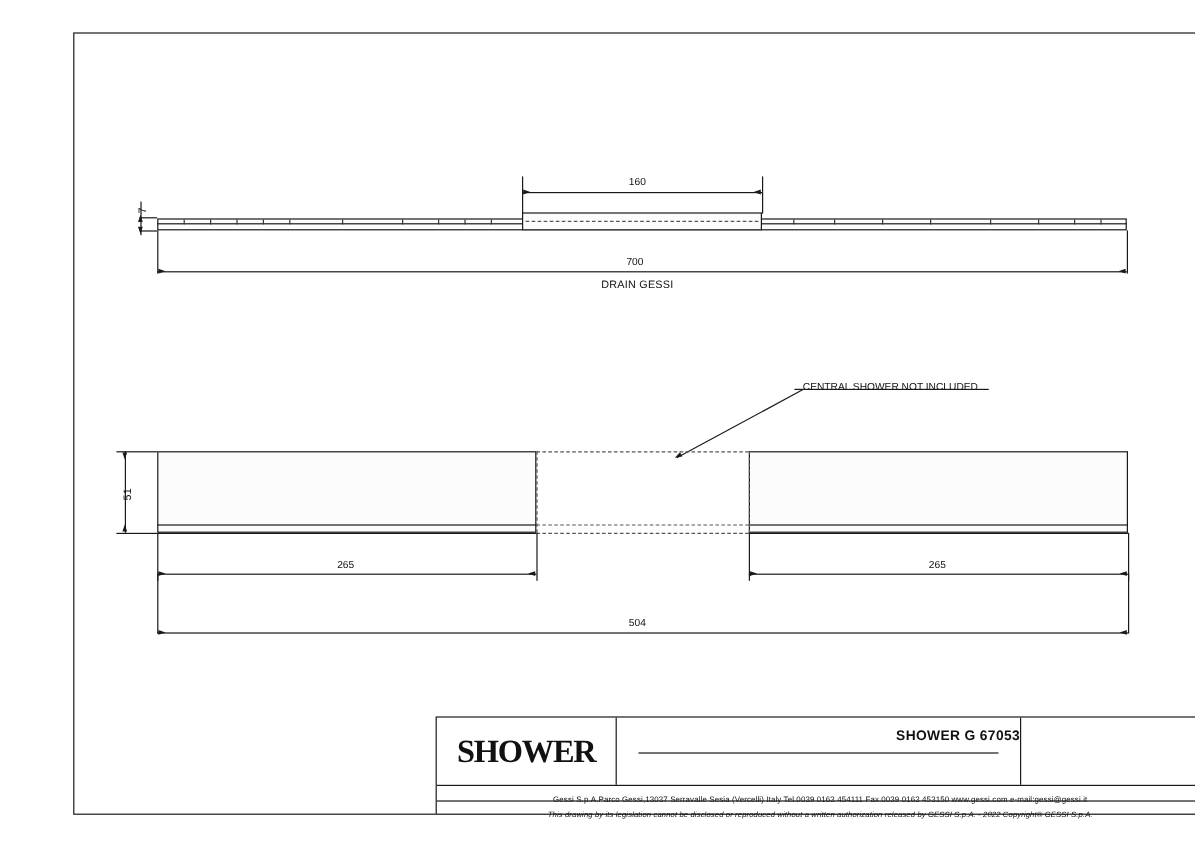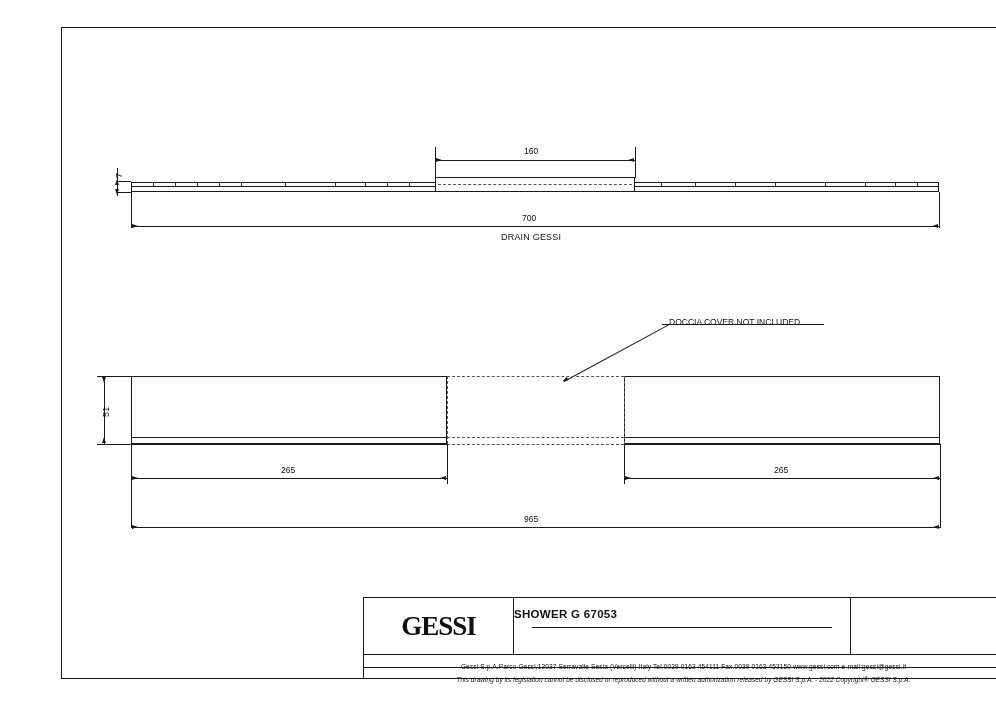--- a/index.html
+++ b/index.html
@@ -117,21 +117,21 @@
     color: #111;
     position: relative;
   }
   .tb-center {
     position: absolute;
     left: 150px; top: 0;
     width: 337px;
     height: 56px;
     box-sizing: border-box;
     border-right: 1px solid #1a1a1a;
-    text-align: left;
+    text-align: right;
   }
   .tb-title {
     font-size: 11.5px;
     font-weight: bold;
     color: #111;
     margin-top: 10px;
     letter-spacing: 0.3px;
   }
   .tb-sep {
     width: 300px;
@@ -310,21 +310,21 @@
   <div class="dimtext" style="left:486px; top:146px;">160</div>
 
   <div class="ln vline" style="left:96px; top:192px; height:36px;"></div>
   <div class="ln vline" style="left:904px; top:192px; height:36px;"></div>
   <div class="ln hline" style="left:96px; top:226px; width:808px;"></div>
   <div class="arrowhead ah-right" style="left:97px; top:223.5px;"></div>
   <div class="arrowhead ah-left" style="left:897px; top:223.5px;"></div>
   <div class="dimtext" style="left:484px; top:213px;">700</div>
   <div class="lbl" style="left:466px; top:232px;">DRAIN GESSI</div>
 
-  <div class="note" style="left:634px; top:317px;">DOCCIA COVER NOT INCLUDED</div>
+  <div class="note" style="left:634px; top:317px;">CENTRAL SHOWER NOT INCLUDED</div>
   <div class="ln hline" style="left:627px; top:324px; width:162px;"></div>
 
   <div class="leader" style="left:529px; top:381px; width:120px; transform: rotate(-28.4deg);"></div>
   <div class="arrowhead ah-left" style="left:527px; top:378px; transform: rotate(-28deg);"></div>
 
   <div class="drain-body" style="left:96px; top:376px; width:316px; height:68px;"></div>
   <div class="ln hline" style="left:96px; top:437px; width:316px;"></div>
   <div class="ln hline" style="left:96px; top:444px; width:316px;"></div>
 
   <div class="drain-body" style="left:589px; top:376px; width:316px; height:68px;"></div>
@@ -356,28 +356,28 @@
   <div class="ln hline" style="left:589px; top:478px; width:316px;"></div>
   <div class="arrowhead ah-right" style="left:590px; top:475.5px;"></div>
   <div class="arrowhead ah-left" style="left:898px; top:475.5px;"></div>
   <div class="dimtext" style="left:736px; top:465px;">265</div>
 
   <div class="ln vline" style="left:96px; top:478px; height:50px;"></div>
   <div class="ln vline" style="left:905px; top:478px; height:50px;"></div>
   <div class="ln hline" style="left:96px; top:527px; width:809px;"></div>
   <div class="arrowhead ah-right" style="left:97px; top:524.5px;"></div>
   <div class="arrowhead ah-left" style="left:898px; top:524.5px;"></div>
-  <div class="dimtext" style="left:486px; top:514px;">965</div>
+  <div class="dimtext" style="left:486px; top:514px;">504</div>
 
   <div id="titleblock">
 
     <div class="tb-row1">
 
       <div class="tb-logo">
-        <span class="tb-logo-text">GESSI</span>
+        <span class="tb-logo-text">SHOWER</span>
       </div>
 
       <div class="tb-center">
         <div class="tb-title">SHOWER G 67053</div>
         <div class="tb-sep"></div>
       </div>
 
     </div>
 
     <div class="tb-row2">

